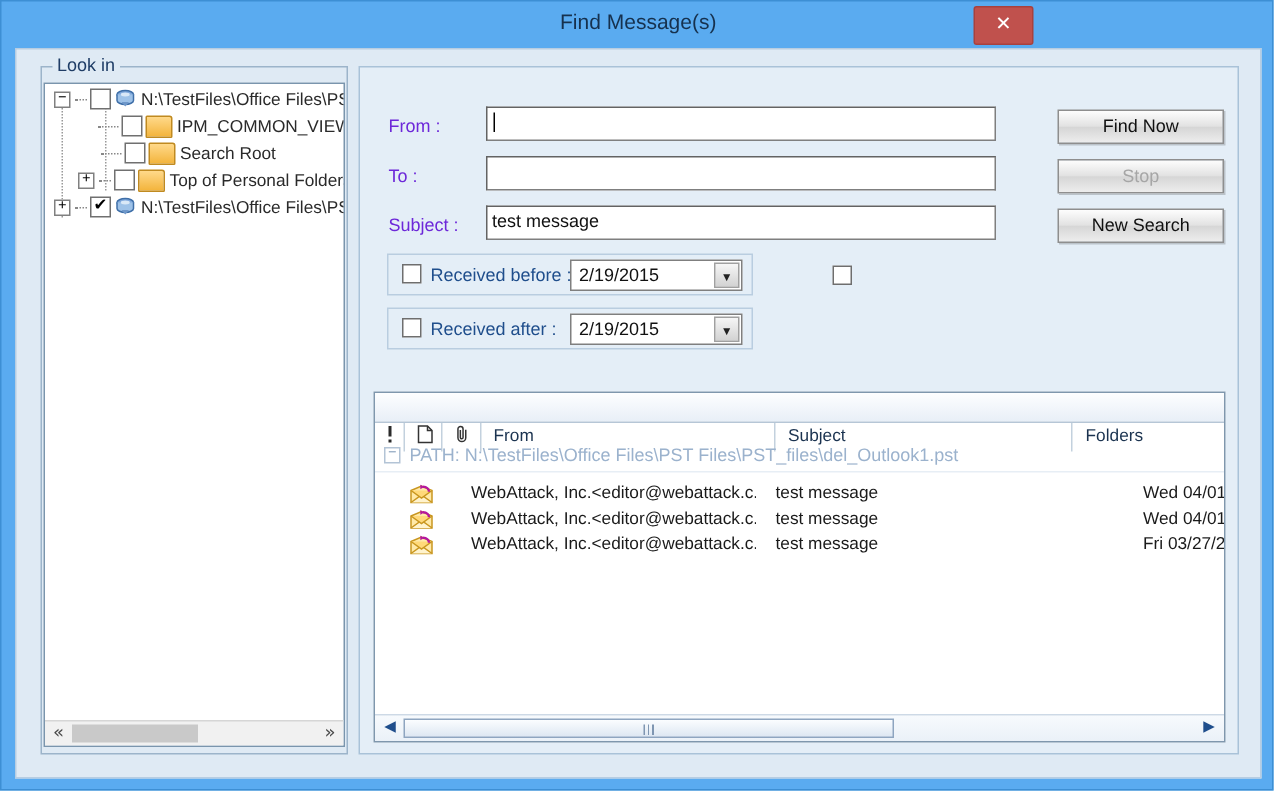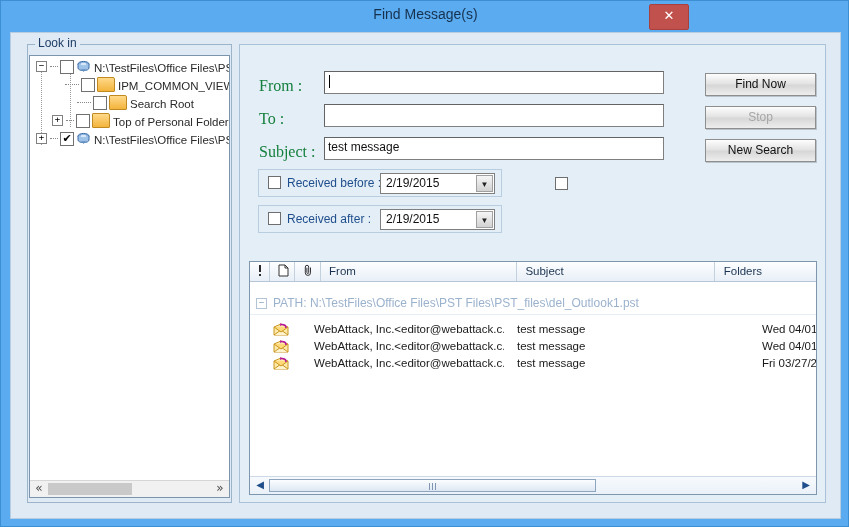--- a/index.html
+++ b/index.html
@@ -111,21 +111,21 @@
 
   
   #right-panel{
     position:absolute;left:228px;top:11px;width:587px;height:459px;
     background:#e4eef7;
     border:1px solid #a9c2d8;
     box-sizing:border-box;
   }
 
   .fld-label{
-    position:absolute;color:#15803d;font-size:16px;font-family:Liberation Serif, serif;
+    position:absolute;color:#6d28d9;font-size:12px;
   }
   .txt-input{
     position:absolute;background:#ffffff;
     border:1px solid #7f7f7f;
     border-top-color:#636363;border-left-color:#636363;
     box-sizing:border-box;
     font-family:"Liberation Sans",sans-serif;font-size:12px;
     color:#111;padding:2px 3px;
     outline:none;
   }
@@ -179,21 +179,21 @@
   #res-header{
     position:relative;height:19px;
     background:linear-gradient(#fdfeff,#e8eff7);
     border-bottom:1px solid #b6c6d6;
     white-space:nowrap;
   }
   .hcell{
     display:inline-block;height:19px;line-height:18px;
     border-right:1px solid #c3d1de;box-sizing:border-box;
     font-size:11.5px;color:#1b3350;padding-left:5px;vertical-align:top;
-    overflow:hidden;cursor:pointer;
+    overflow:hidden;cursor:pointer;margin-top:20px;
   }
   .hcell.ic{padding-left:0;text-align:center;}
   #path-row{
     position:relative;height:22px;line-height:22px;
     color:#9bb2cd;font-size:12px;white-space:nowrap;
     border-bottom:1px solid #e7eef5;
   }
   #path-row .pexp{
     display:inline-block;width:9px;height:9px;border:1px solid #b3c4d6;
     background:#fff;line-height:7px;text-align:center;font-size:9px;
@@ -258,21 +258,21 @@
                 <path d="M2 4v4c0 1.5 2.5 2.6 5.5 2.6S13 9.5 13 8V4" fill="#9ec2e8" stroke="#3f6fa8"></path>
                 <ellipse cx="7.5" cy="4" rx="3" ry="1.3" fill="#d9e8f7"></ellipse>
                 <path d="M5 9l2.5 3 2.5-3z" fill="#6e97c9"></path>
               </svg></span><span class="tlbl">N:\TestFiles\Office Files\PST</span>
         </div>
 
         <div class="tree-row" style="padding-left:35px;">
           <span class="dots" style="width:14px;"></span><span class="chk"></span><span class="ico-folder"></span><span class="tlbl">IPM_COMMON_VIEWS</span>
         </div>
 
-        <div class="tree-row" style="padding-left:47px;">
+        <div class="tree-row" style="padding-left:37px;">
           <span class="dots" style="width:14px;"></span><span class="chk"></span><span class="ico-folder"></span><span class="tlbl">Search Root</span>
         </div>
 
         <div class="tree-row" style="padding-left:22px;">
           <span class="expander">+</span><span class="dots"></span><span class="chk"></span><span class="ico-folder"></span><span class="tlbl">Top of Personal Folders</span>
         </div>
 
         <div class="tree-row" style="padding-left:6px;">
           <span class="expander">+</span><span class="dots"></span><span class="chk">✔</span><span class="ico-pst"><svg width="15" height="14" viewBox="0 0 15 14">
                 <ellipse cx="7.5" cy="4" rx="5.5" ry="2.6" fill="#7fa8dc" stroke="#3f6fa8"></ellipse>

